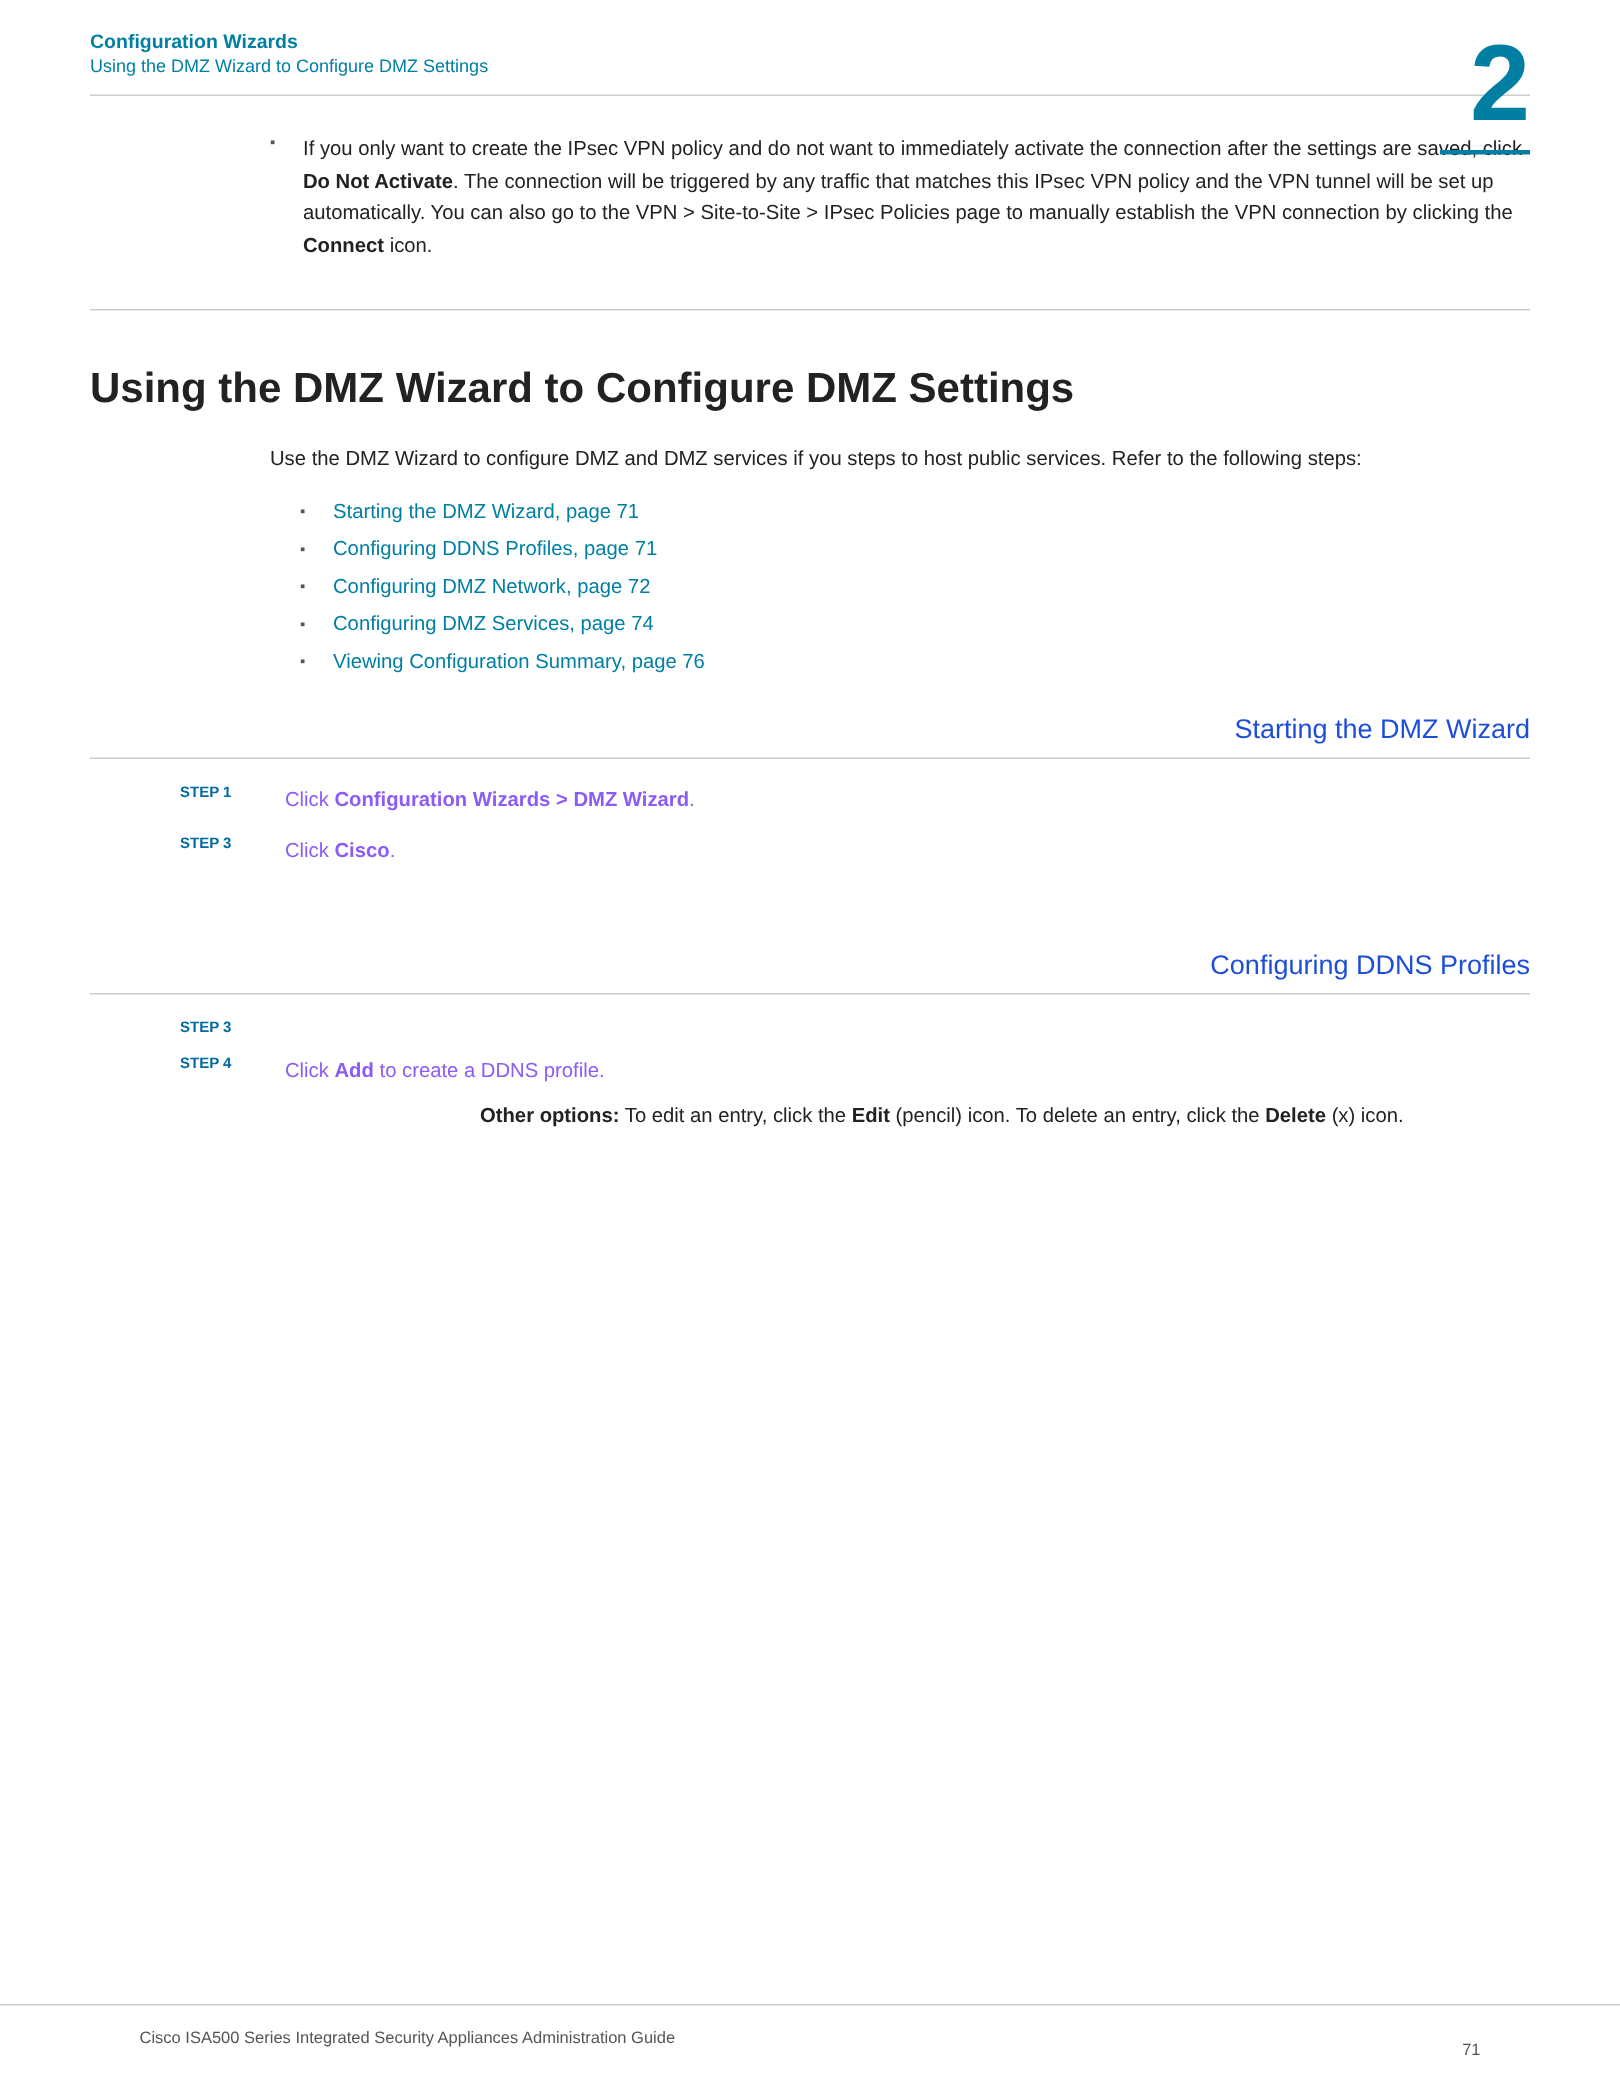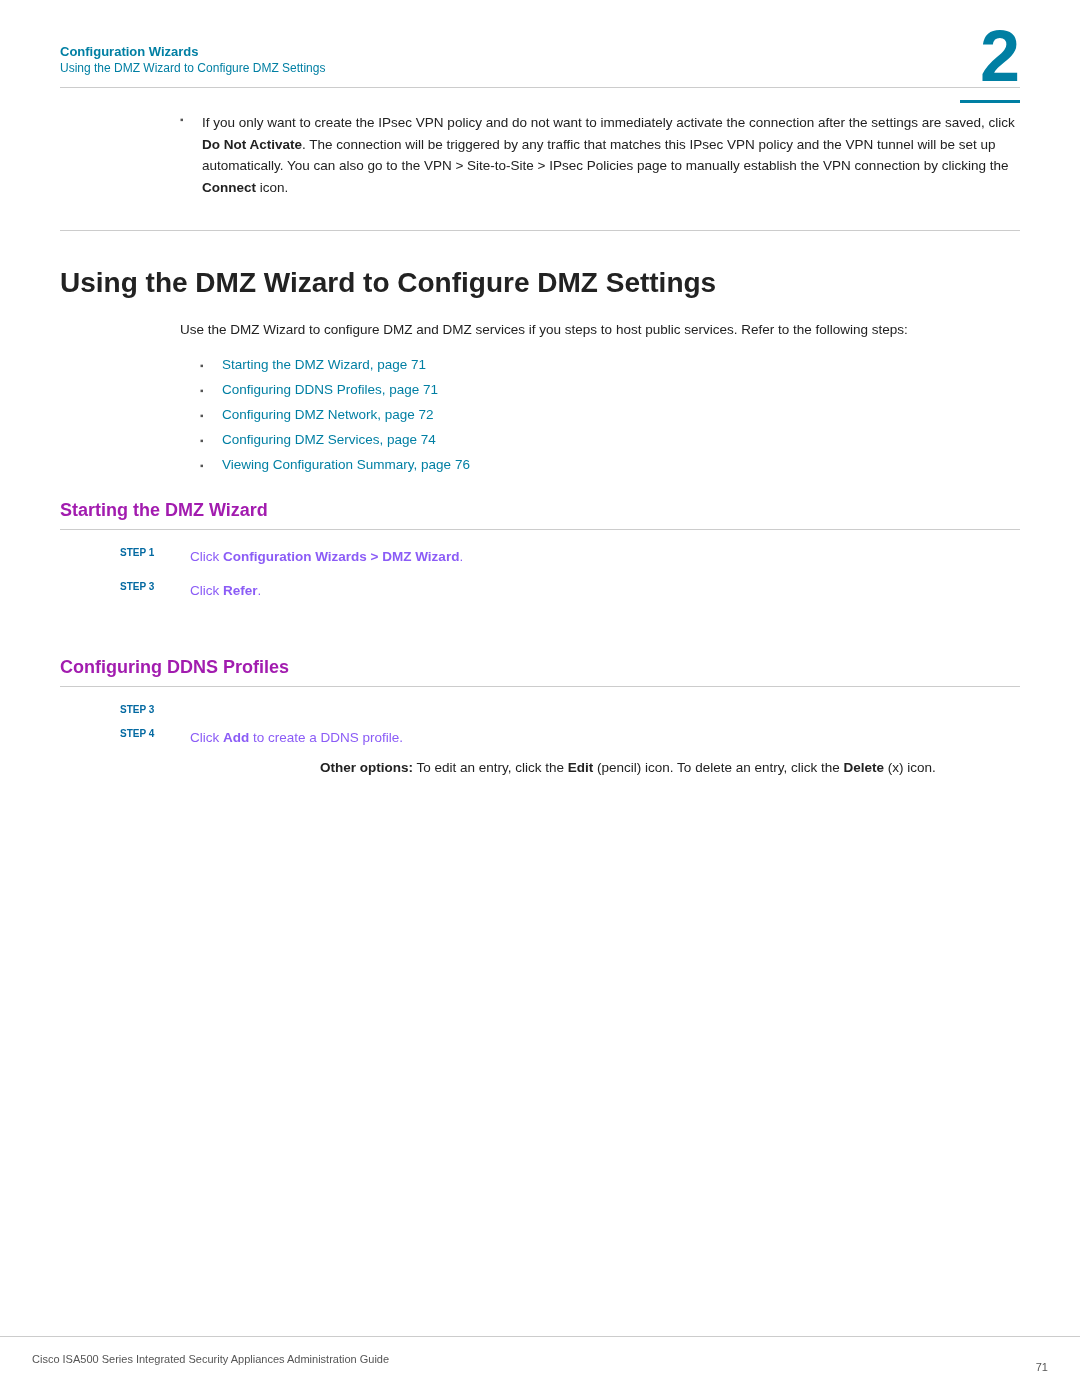--- a/index.html
+++ b/index.html
@@ -20,21 +20,21 @@
 
     .page-container {
       width: 1080px;
       min-height: 1397px;
       padding: 0;
       position: relative;
     }
 
     
     .header {
-      padding: 44px 60px 0 60px;
+      padding: 20px 60px 0 60px;
       position: relative;
     }
 
     .header-breadcrumb-title {
       color: #007fa3;
       font-size: 13px;
       font-weight: bold;
     }
 
     .header-breadcrumb-sub {
@@ -149,23 +149,23 @@
       color: #007fa3;
       font-size: 13.5px;
       text-decoration: none;
       font-weight: normal;
       text-align: center;
     }
 
     
     .sub-heading {
       font-size: 18px;
-      font-weight: bold;
-      color: #a21caf;
-      text-align: left;
+      font-weight: normal;
+      color: #1d4ed8;
+      text-align: right;
       margin: 28px 0 4px 0;
     }
 
     .sub-divider {
       border: none;
       border-top: 1px solid #cccccc;
       margin: 8px 0 16px 0;
     }
 
     
@@ -201,21 +201,21 @@
       line-height: 1.6;
       color: #222;
     }
 
     
     .page-footer {
       position: absolute;
       bottom: 24px;
       left: 0;
       right: 0;
-      padding: 0 32px;
+      padding: 0 93px;
       display: flex;
       justify-content: space-between;
       align-items: center;
       border-top: 1px solid #cccccc;
       padding-top: 8px;
     }
 
     .footer-text {
       font-size: 11px;
       color: #555555;
@@ -290,21 +290,21 @@
     <div class="step-item">
       <span class="step-label">STEP 1</span>
       <span class="step-content">
         Click <strong>Configuration Wizards &gt; DMZ Wizard</strong>.
       </span>
     </div>
 
     <div class="step-item">
       <span class="step-label">STEP 3</span>
       <span class="step-content">
-        Click <strong>Refer</strong>.
+        Click <strong>Cisco</strong>.
       </span>
     </div>
 
     <div class="spacer"></div>
 
     <h2 class="sub-heading">Configuring DDNS Profiles</h2>
     <hr class="sub-divider">
 
     <div class="step-item">
       <span class="step-label">STEP 3</span>

